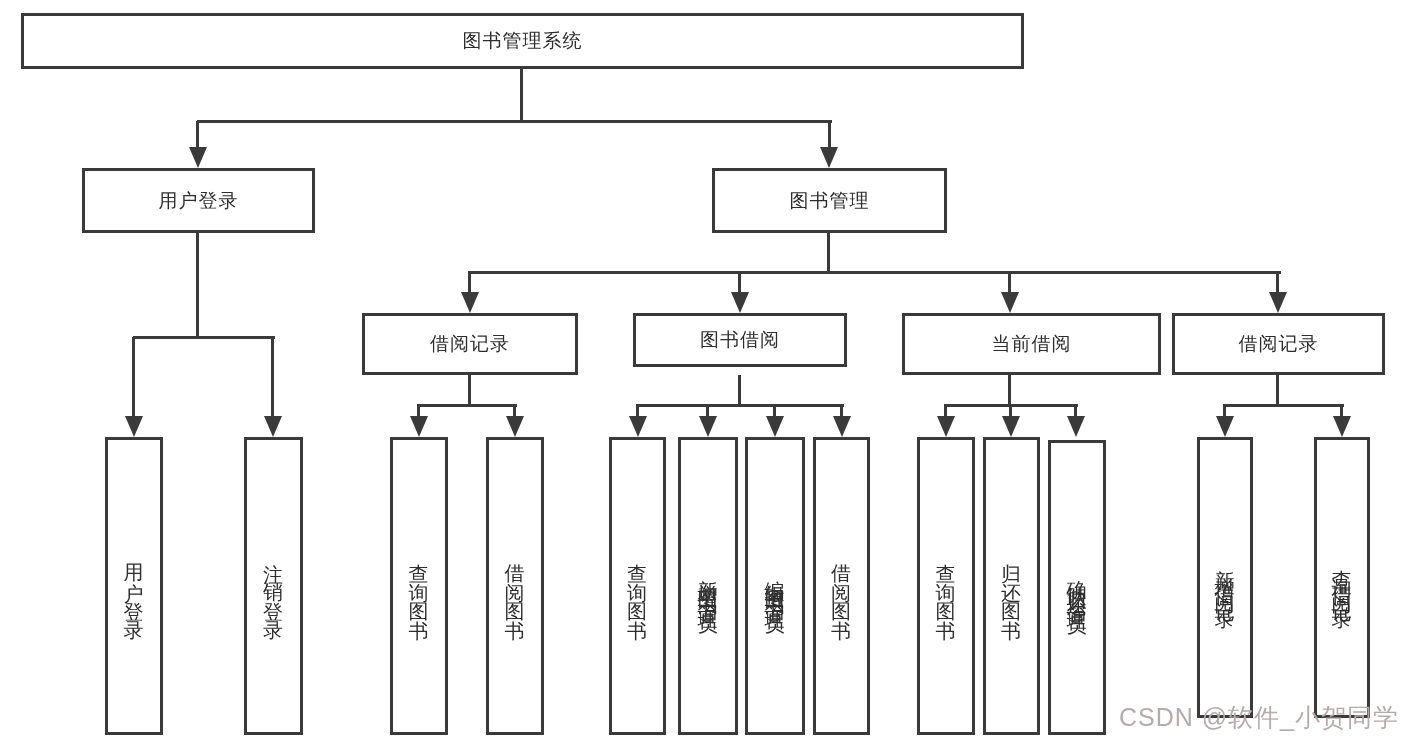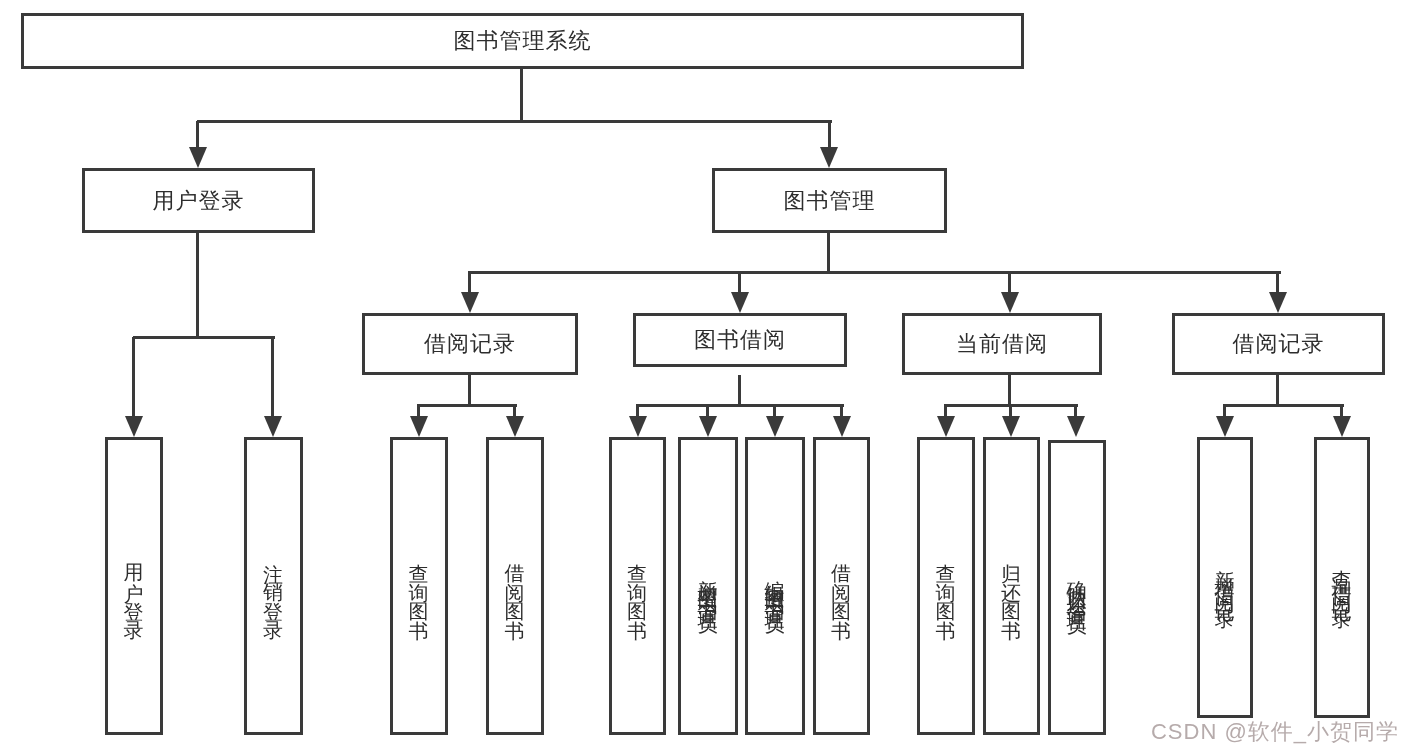--- a/index.html
+++ b/index.html
@@ -18,21 +18,21 @@
     overflow:hidden;
   }
   .box{
     position:absolute;
     box-sizing:border-box;
     border:3px solid var(--line);
     background:var(--bg);
     display:flex;
     align-items:center;
     justify-content:center;
-    font-size:22px;
+    font-size:19px;
     letter-spacing:1px;
     color:var(--text);
   }
   .leaf{
     font-size:20px;
     letter-spacing:0;
   }
   .leaf .vtext{
     writing-mode:vertical-rl;
     text-orientation:mixed;
@@ -46,22 +46,22 @@
   .arrow{
     position:absolute;
     width:0;height:0;
     border-style:solid;
     border-color:var(--line) transparent transparent transparent;
     border-width:21px 9px 0 9px;
   }
   #watermark{
     position:absolute;
     right:6px;
-    bottom:0;
-    font-size:22px;
+    bottom:13px;
+    font-size:25px;
     color:var(--wm);
     letter-spacing:1px;
   }
 </style>
 </head>
 <body>
 
 <div id="stage">
 
   <div class="box" style="left:21px;top:13px;width:1003px;height:56px;">
@@ -74,21 +74,21 @@
   <div class="box" style="left:712px;top:168px;width:235px;height:65px;text-align:center;">
     <span>图书管理</span>
   </div>
 
   <div class="box" style="left:362px;top:313px;width:216px;height:62px;">
     <span>借阅记录</span>
   </div>
   <div class="box" style="left:633px;top:313px;width:214px;height:54px;">
     <span>图书借阅</span>
   </div>
-  <div class="box" style="left:902px;top:313px;width:200px;height:62px;">
+  <div class="box" style="left:902px;top:313px;width:259px;height:62px;">
     <span>当前借阅</span>
   </div>
   <div class="box" style="left:1172px;top:313px;width:213px;height:62px;">
     <span>借阅记录</span>
   </div>
 
   <div class="box leaf" style="left:105px;top:437px;width:58px;height:298px;">
     <span class="vtext">用户登录</span>
   </div>
   <div class="box leaf" style="left:244px;top:437px;width:59px;height:298px;">

